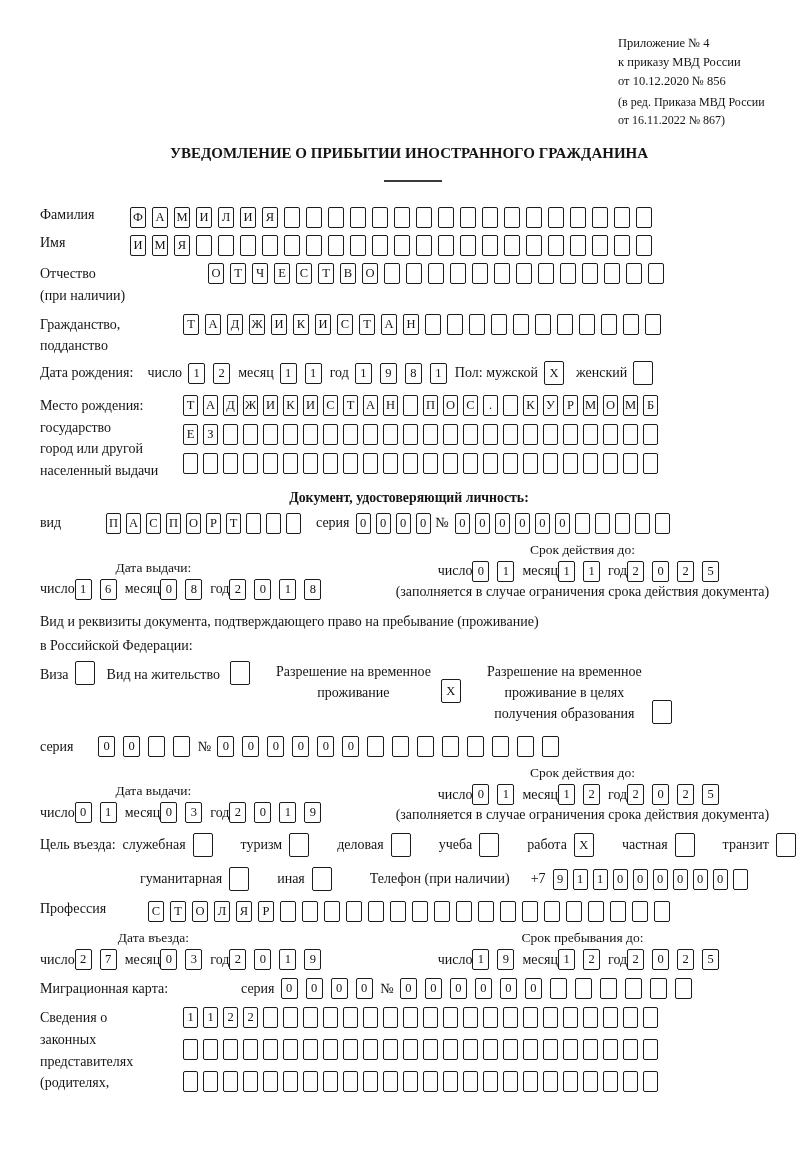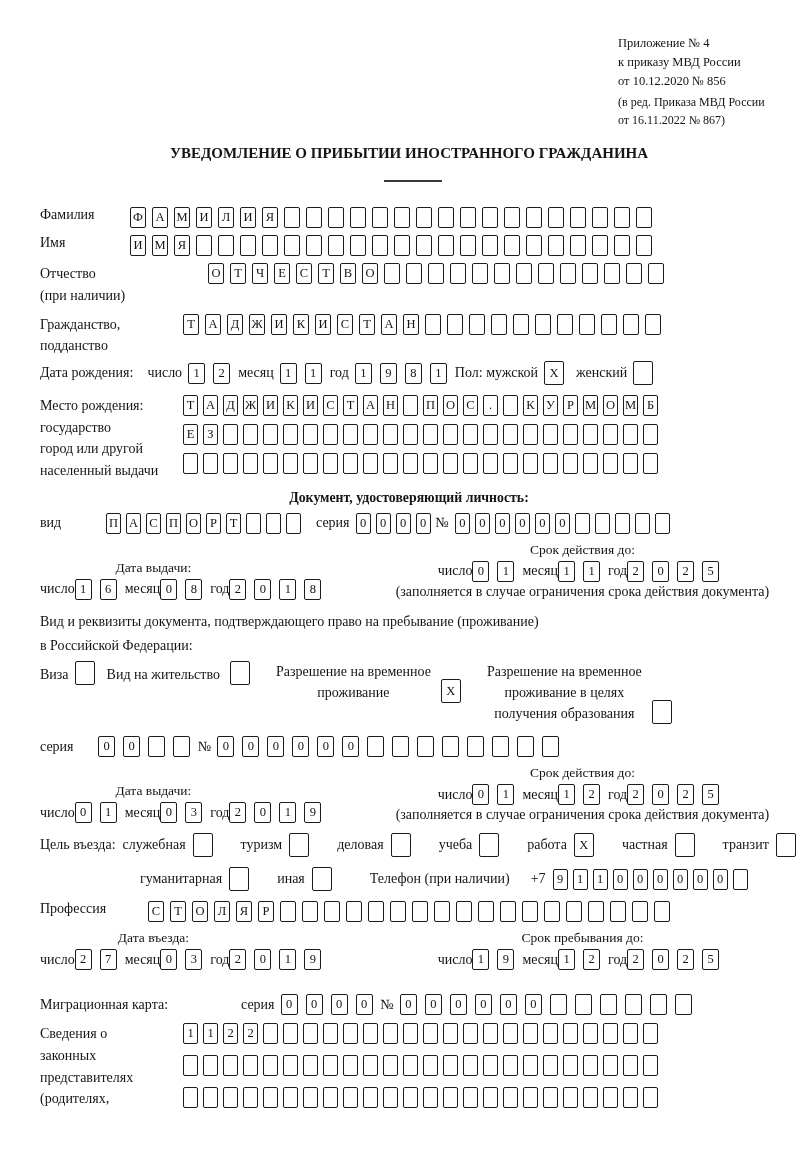--- a/index.html
+++ b/index.html
@@ -655,21 +655,21 @@
         <span class="cells">
             <span class="cell">2</span>
             <span class="cell">0</span>
             <span class="cell">2</span>
             <span class="cell">5</span>
           </span>
       </div>
     </div>
   </div>
 
-  <div class="inline-row" style="margin-top:24px;">
+  <div class="inline-row" style="margin-top:8px;">
     <span class="t" style="width:195px;">Миграционная карта:</span>
     <span class="t">серия</span>
     <span class="cells">
         <span class="cell">0</span>
         <span class="cell">0</span>
         <span class="cell">0</span>
         <span class="cell">0</span>
       </span>
     <span class="t">№</span>
     <span class="cells">

